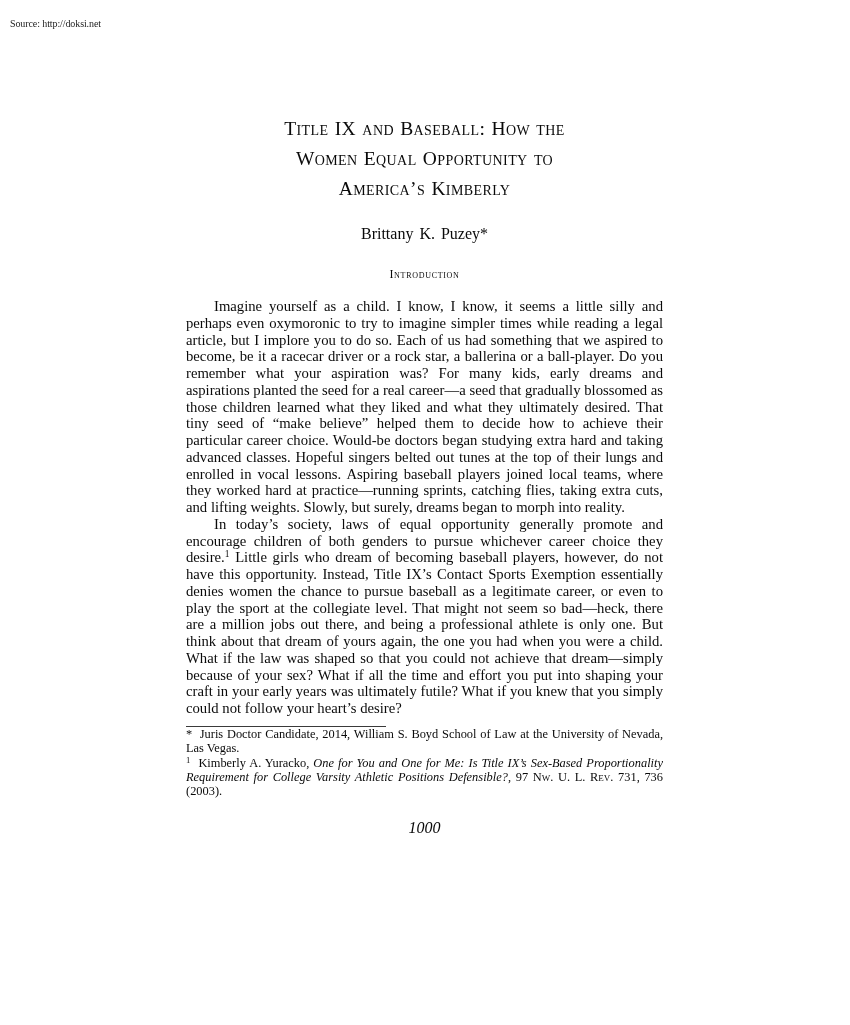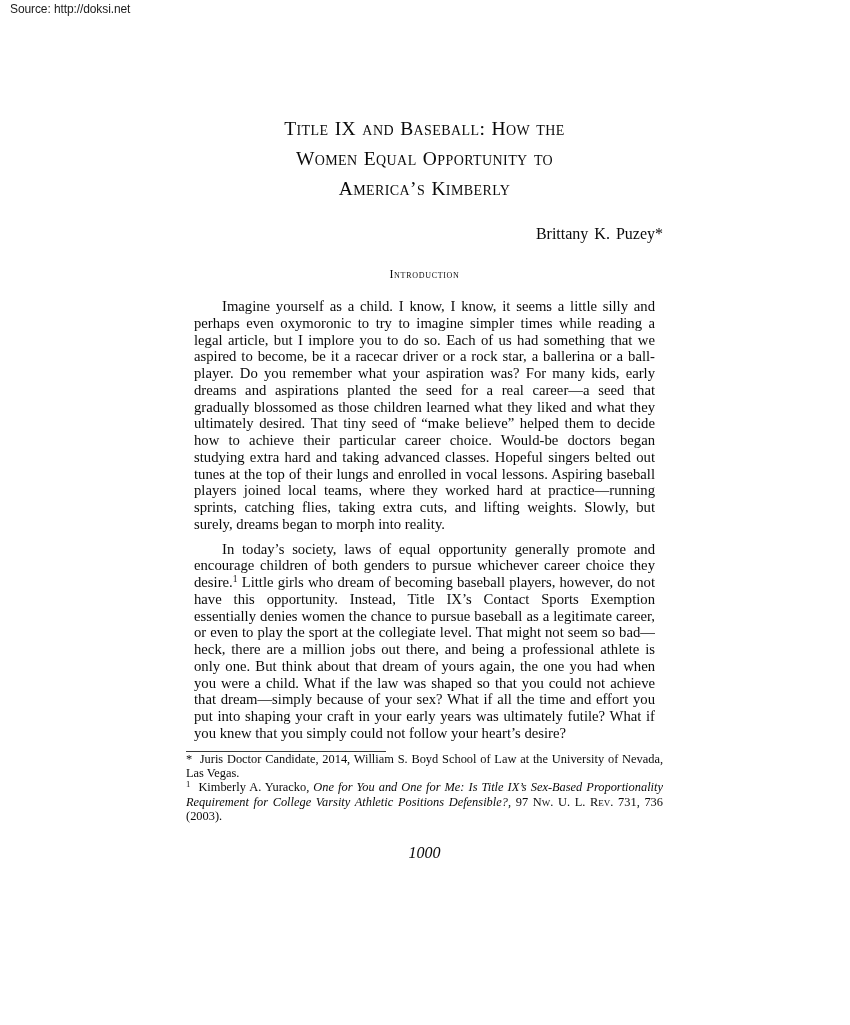--- a/index.html
+++ b/index.html
@@ -14,23 +14,23 @@
     color: #0a0a0a;
     position: relative;
     overflow: hidden;
     -webkit-font-smoothing: antialiased;
   }
 
   
   .source-watermark {
     position: absolute;
     left: 10px;
-    top: 2px;
-    font-family: Liberation Sans, sans-serif;
-    font-size: 12px;
+    top: 18px;
+    font-family: Liberation Serif, serif;
+    font-size: 10px;
     color: #1c1c1c;
     letter-spacing: -0.1px;
     white-space: nowrap;
   }
 
   
   .page {
     position: absolute;
     left: 186px;
     top: 0;
@@ -49,21 +49,21 @@
     font-variant: small-caps;
     letter-spacing: 0.4px;
     word-spacing: 1px;
   }
   .article-title .tline {
     display: block;
   }
 
   
   .author-line {
-    text-align: right;
+    text-align: center;
     font-size: 16px;
     margin-top: 21px;
     word-spacing: 2px;
   }
 
   
   .section-heading {
     text-align: center;
     font-size: 12px;
     font-variant: small-caps;
@@ -73,21 +73,21 @@
 
   
   .body-text {
     margin-top: 16px;
     font-size: 14.7px;
     line-height: 16.75px;
     text-align: justify;
     text-justify: inter-word;
   }
   .body-text p {
-    margin: 8px;
+    margin: 0;
     text-indent: 28px;
   }
   sup {
     font-size: 9.5px;
     line-height: 0;
     vertical-align: 5px;
   }
 
   
   .footnote-rule {

